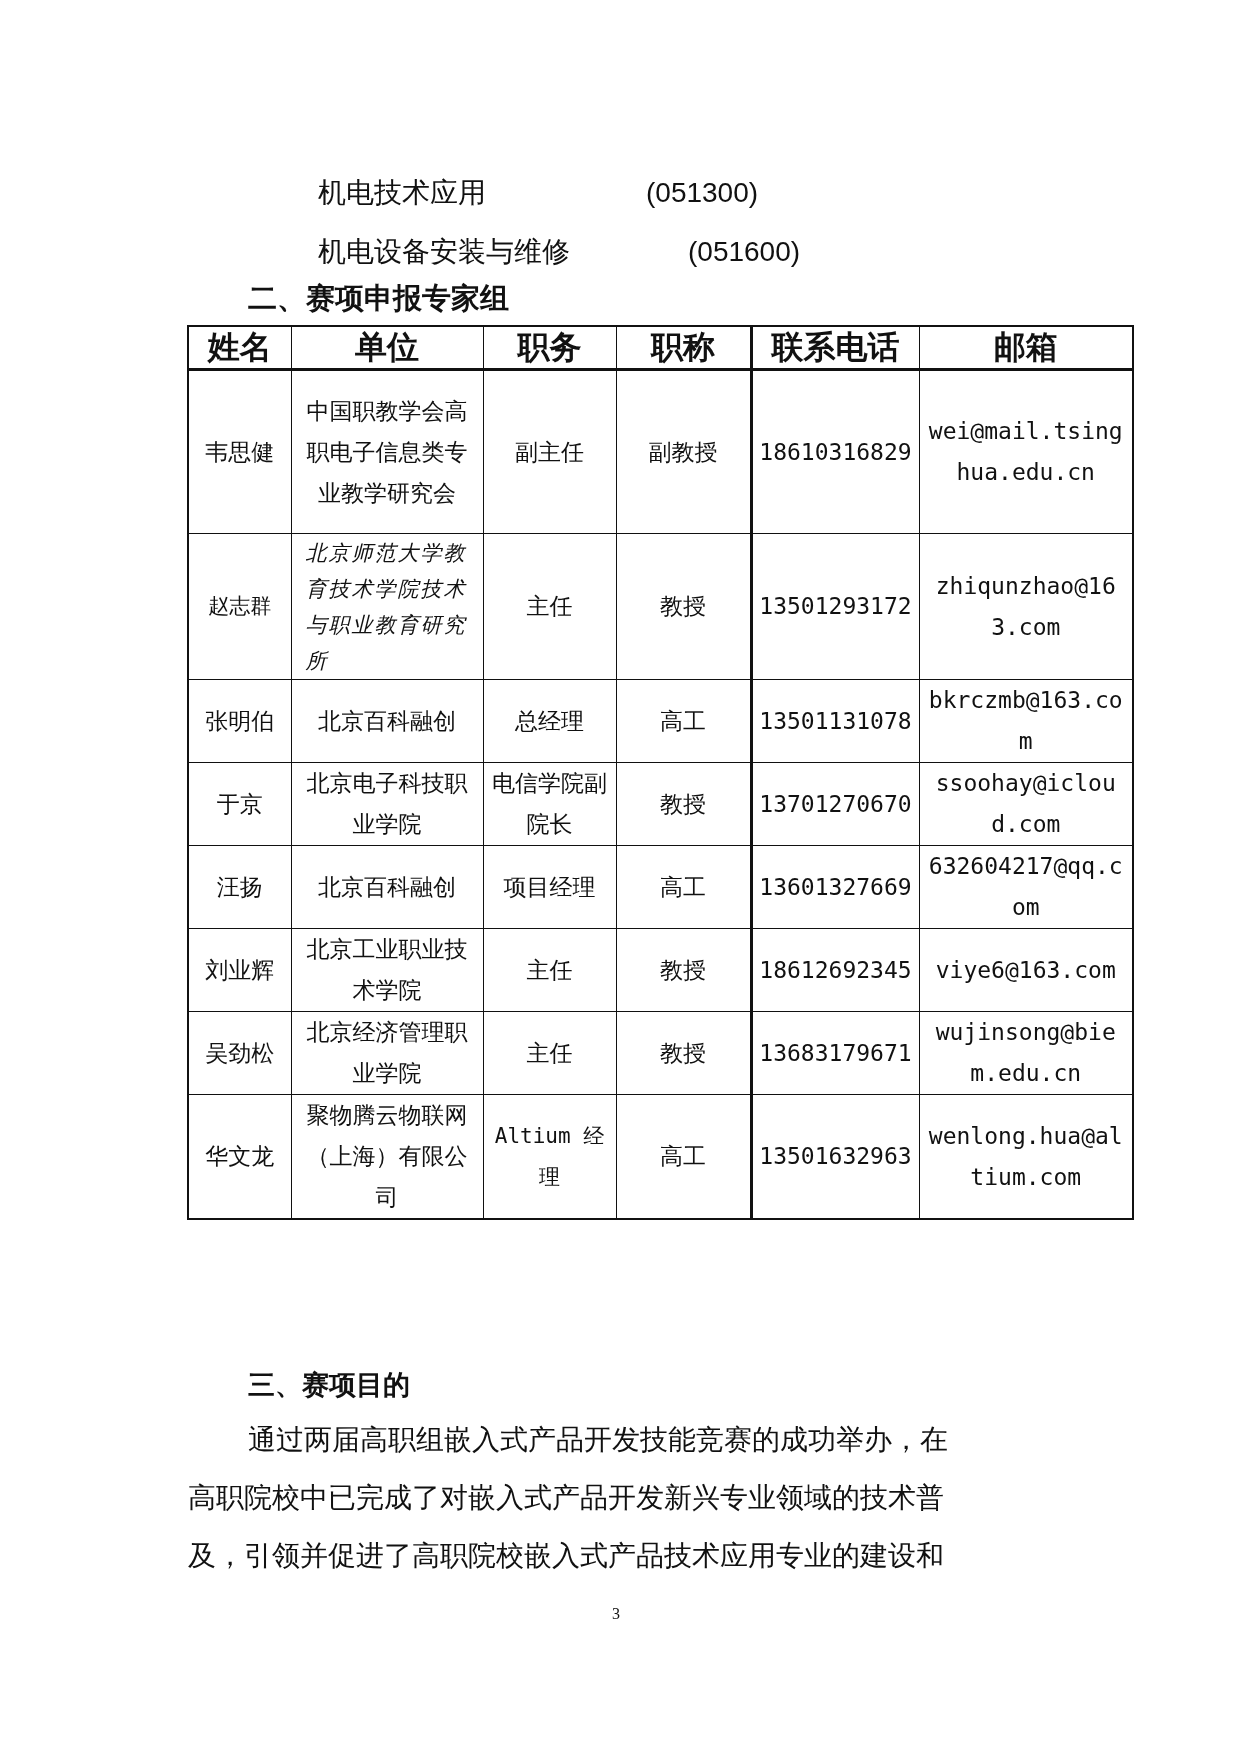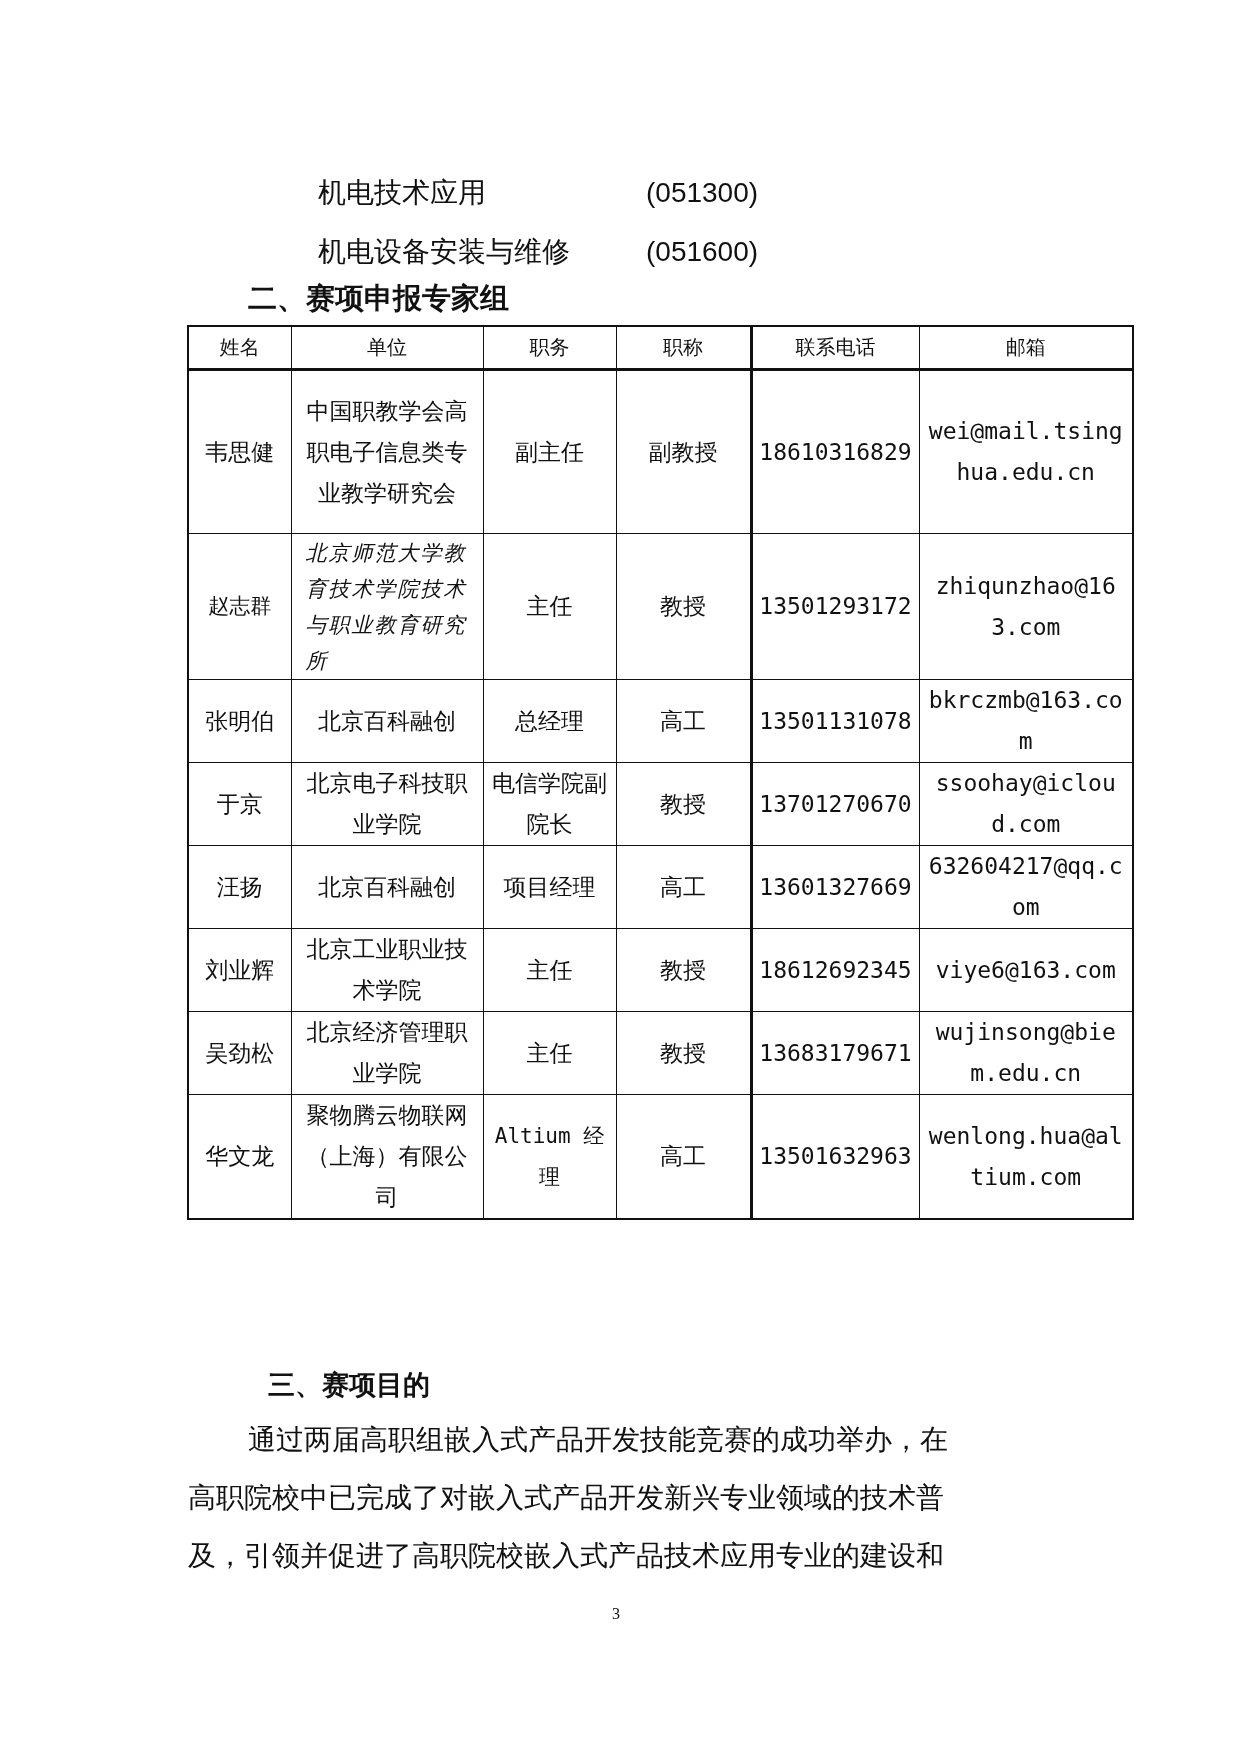--- a/index.html
+++ b/index.html
@@ -7,38 +7,38 @@
          font-family: "DejaVu Sans", "Liberation Sans", sans-serif; color: #111; }
   .abs { position: absolute; white-space: nowrap; }
   .major-line { font-size: 28px; line-height: 36px; }
   .major-name { left: 318px; }
   .major-code { left: 646px; font-family: "Liberation Sans", sans-serif; }
   .heading { font-size: 29px; font-weight: bold; line-height: 38px; }
   table.experts { position: absolute; left: 187px; top: 325px; width: 945px;
     border-collapse: collapse; table-layout: fixed; }
   table.experts th, table.experts td { border: 1.5px solid #111; text-align: center; vertical-align: middle;
     padding: 0 4px; font-size: 23px; line-height: 41px; overflow: hidden; }
-  table.experts th { font-weight: normal; font-size: 20px; height: 40px; }
+  table.experts th { font-weight: bold; font-size: 32px; height: 40px; }
   table.experts thead tr { border-bottom: 3px solid #111; }
   table.experts { border: 2px solid #111; }
   td.mono { font-family: "DejaVu Sans Mono", "Liberation Mono", monospace; font-size: 21px; }
   td.email { word-break: break-all; white-space: normal; line-height: 41px; padding: 0 10px; }
   td.unit { white-space: normal; padding: 0 14px; }
   td.unit.small { font-size: 21px; line-height: 36px; letter-spacing: 2px; text-align: left; padding: 0 14px; font-style: italic; }
   .phone-col { border-left: 3px solid #111 !important; }
   .para { font-size: 28px; line-height: 58px; left: 188px; width: 870px; white-space: normal; }
   .page-num { font-family: "Liberation Serif", serif; font-size: 16px; }
 </style>
 </head>
 <body>
 
 <div class="abs major-line major-name" style="top:175px;">机电技术应用</div>
 <div class="abs major-line major-code" style="top:175px;">(051300)</div>
 <div class="abs major-line major-name" style="top:234px;">机电设备安装与维修</div>
-<div class="abs major-line major-code" style="top:234px;">(051600)</div>
+<div class="abs major-line major-code" style="top:234px;margin-left:42px;">(051600)</div>
 
 <div class="abs heading" style="left:248px; top:279px;">二、赛项申报专家组</div>
 
 <table class="experts">
   <colgroup>
     <col style="width:103px">
     <col style="width:192px">
     <col style="width:133px">
     <col style="width:135px">
     <col style="width:168px">
@@ -115,18 +115,18 @@
       <td>华文龙</td>
       <td class="unit">聚物腾云物联网（上海）有限公司</td>
       <td class="unit mono" style="font-size:21px">Altium 经理</td>
       <td>高工</td>
       <td class="mono phone-col">13501632963</td>
       <td class="mono email">wenlong.hua@altium.com</td>
     </tr>
   </tbody>
 </table>
 
-<div class="abs heading" style="left:248px; top:1366px; font-size:27px;margin-left:20px;">三、赛项目的</div>
+<div class="abs heading" style="left:248px; top:1366px; font-size:27px;">三、赛项目的</div>
 <div class="abs para" style="top:1411px; left:248px;">通过两届高职组嵌入式产品开发技能竞赛的成功举办，在</div>
 <div class="abs para" style="top:1469px;">高职院校中已完成了对嵌入式产品开发新兴专业领域的技术普</div>
 <div class="abs para" style="top:1527px;">及，引领并促进了高职院校嵌入式产品技术应用专业的建设和</div>
 
 <div class="abs page-num" style="left:612px; top:1605px;">3</div>
 
 </body></html>

